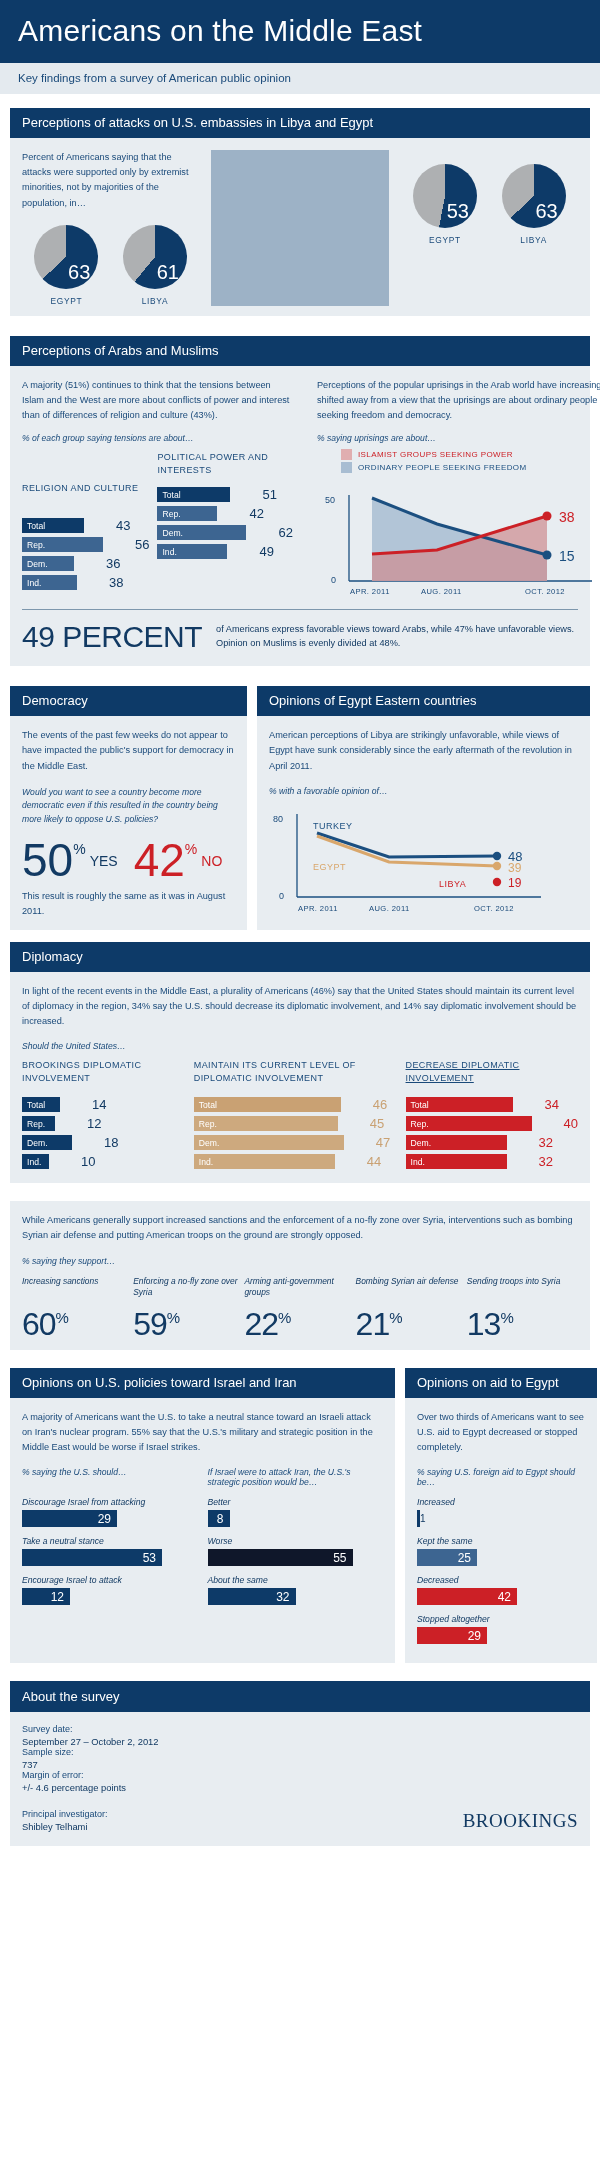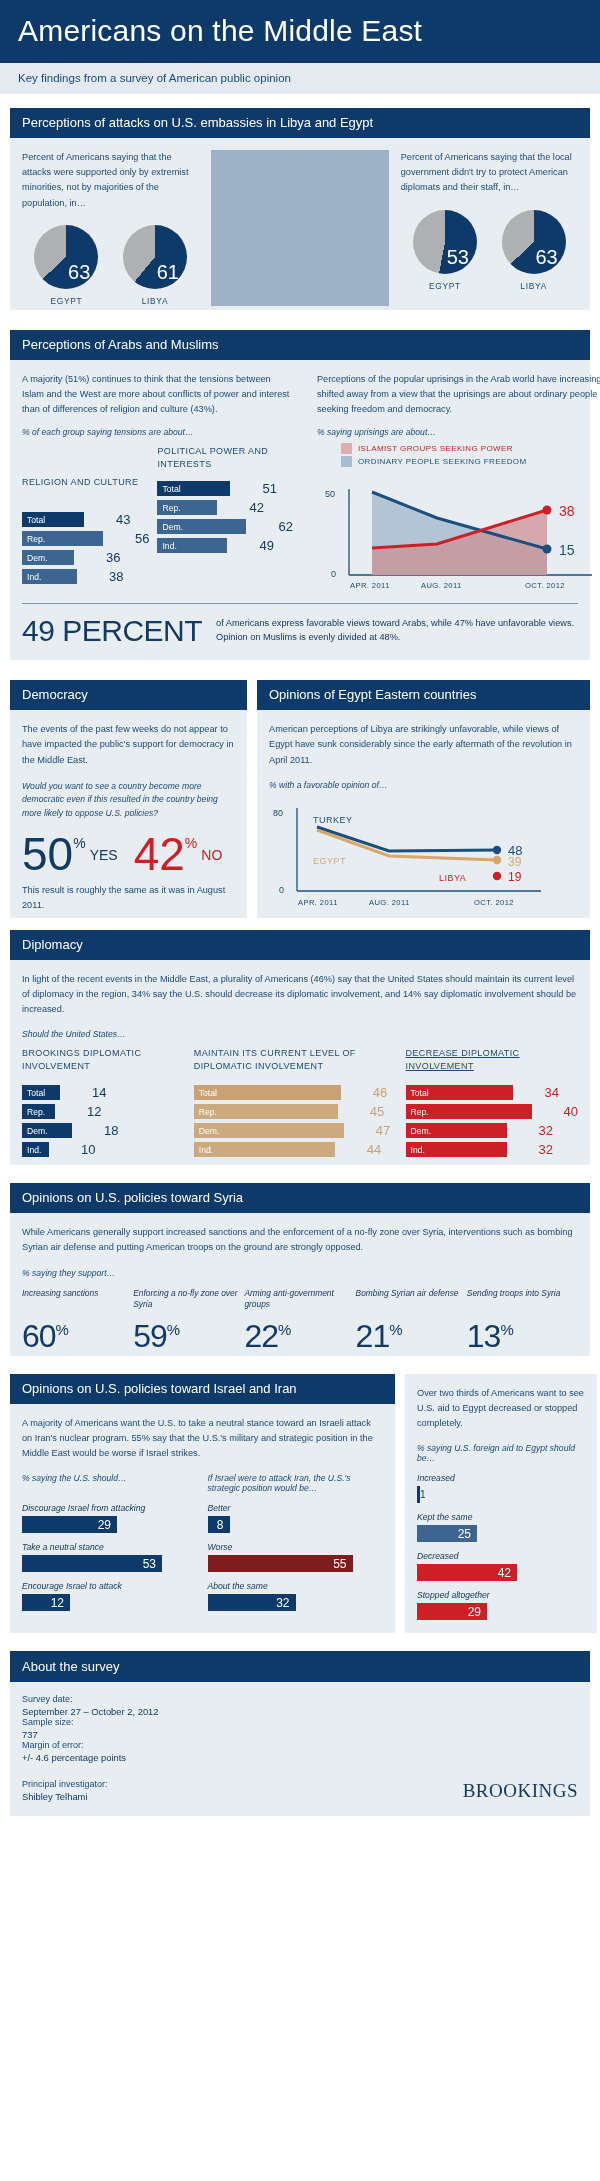--- a/index.html
+++ b/index.html
@@ -20,21 +20,21 @@
     background:#e4eaef; color:#1a4a7a;
     padding:9px 18px 10px 18px; font-size:11.5px;
   }
 
   
   .panel { margin:0 10px 12px 10px; background:#e8edf1; }
   .panel-bar {
     background:#0d3a68; color:#fff; font-size:13px; font-weight:400;
     padding:7px 12px 8px 12px;
   }
-  .panel-body { padding:12px 12px 4px 12px; }
+  .panel-body { padding:12px 12px 10px 12px; }
 
   .note { font-size:9.2px; line-height:1.65; color:#1a4a7a; }
   .ital { font-style:italic; font-size:8.6px; color:#1a4a7a; }
   .caps { font-size:9px; letter-spacing:.4px; color:#1a4a7a; line-height:1.45; }
 
   .two-col { display:flex; }
   .two-col > div { flex:1; }
   .vrule { width:1px; background:#9db2c6; margin:0 12px; align-self:stretch; }
 
   
@@ -131,21 +131,20 @@
             <div class="pie-cell">
               <div class="pie" style="background:conic-gradient(#0d3a68 0deg 219.6deg, #aeb0b2 219.6deg 360deg);">
                 <span class="pv">61</span>
               </div>
               <div class="pie-label">LIBYA</div>
             </div>
           </div>
         </div>
         <div class="vrule"></div>
         <div>
-          <div class="note">Percent of Americans saying that the local government didn't try to protect American diplomats and their staff, in…</div>
           <div class="pie-row">
             <div class="pie-cell">
               <div class="pie" style="background:conic-gradient(#0d3a68 0deg 190.8deg, #aeb0b2 190.8deg 360deg);">
                 <span class="pv">53</span>
               </div>
               <div class="pie-label">EGYPT</div>
             </div>
             <div class="pie-cell">
               <div class="pie" style="background:conic-gradient(#0d3a68 0deg 226.8deg, #aeb0b2 226.8deg 360deg);">
                 <span class="pv">63</span>
@@ -389,21 +388,20 @@
           </div>
         </div>
 
       </div>
     </div>
   </div>
 
   <div style="height:6px"></div>
 
   <div class="panel">
-    <div class="panel-bar">Opinions on U.S. policies toward Syria</div>
     <div class="panel-body">
       <div class="note">While Americans generally support increased sanctions and the enforcement of a no-fly zone over Syria, interventions such as bombing Syrian air defense and putting American troops on the ground are strongly opposed.</div>
       <div class="ital" style="margin-top:12px;">% saying they support…</div>
       <div class="syria-row">
         <div class="syria-col">
           <div class="lbl">Increasing sanctions</div>
           <div class="big"><span>60</span><sup>%</sup></div>
         </div>
         <div class="syria-col">
           <div class="lbl">Enforcing a no-fly zone over Syria</div>
@@ -450,32 +448,33 @@
             </div>
           </div>
           <div style="flex:1;">
             <div class="ital" style="min-height:30px;">If Israel were to attack Iran, the U.S.'s strategic position would be…</div>
             <div class="lb">
               <div class="cap">Better</div>
               <div class="rowbar" style="width:22px;background:#0d3a68;">8</div>
             </div>
             <div class="lb">
               <div class="cap">Worse</div>
-              <div class="rowbar" style="width:145px;background:#7f1d1d;">55</div>
+              <div class="rowbar" style="width:145px;background:#0f172a;">55</div>
             </div>
             <div class="lb">
               <div class="cap">About the same</div>
               <div class="rowbar" style="width:88px;background:#0d3a68;">32</div>
             </div>
           </div>
         </div>
       </div>
     </div>
 
     <div style="flex:1; background:#e8edf1;">
+      <div class="panel-bar">Opinions on aid to Egypt</div>
       <div class="panel-body">
         <div class="note">Over two thirds of Americans want to see U.S. aid to Egypt decreased or stopped completely.</div>
         <div class="ital" style="margin-top:12px;">% saying U.S. foreign aid to Egypt should be…</div>
         <div style="margin-top:10px;">
           <div class="lb">
             <div class="cap">Increased</div>
             <div class="rowbar tiny" style="width:2px;background:#0d3a68;">
                 <span>1</span>
               </div>
           </div>

